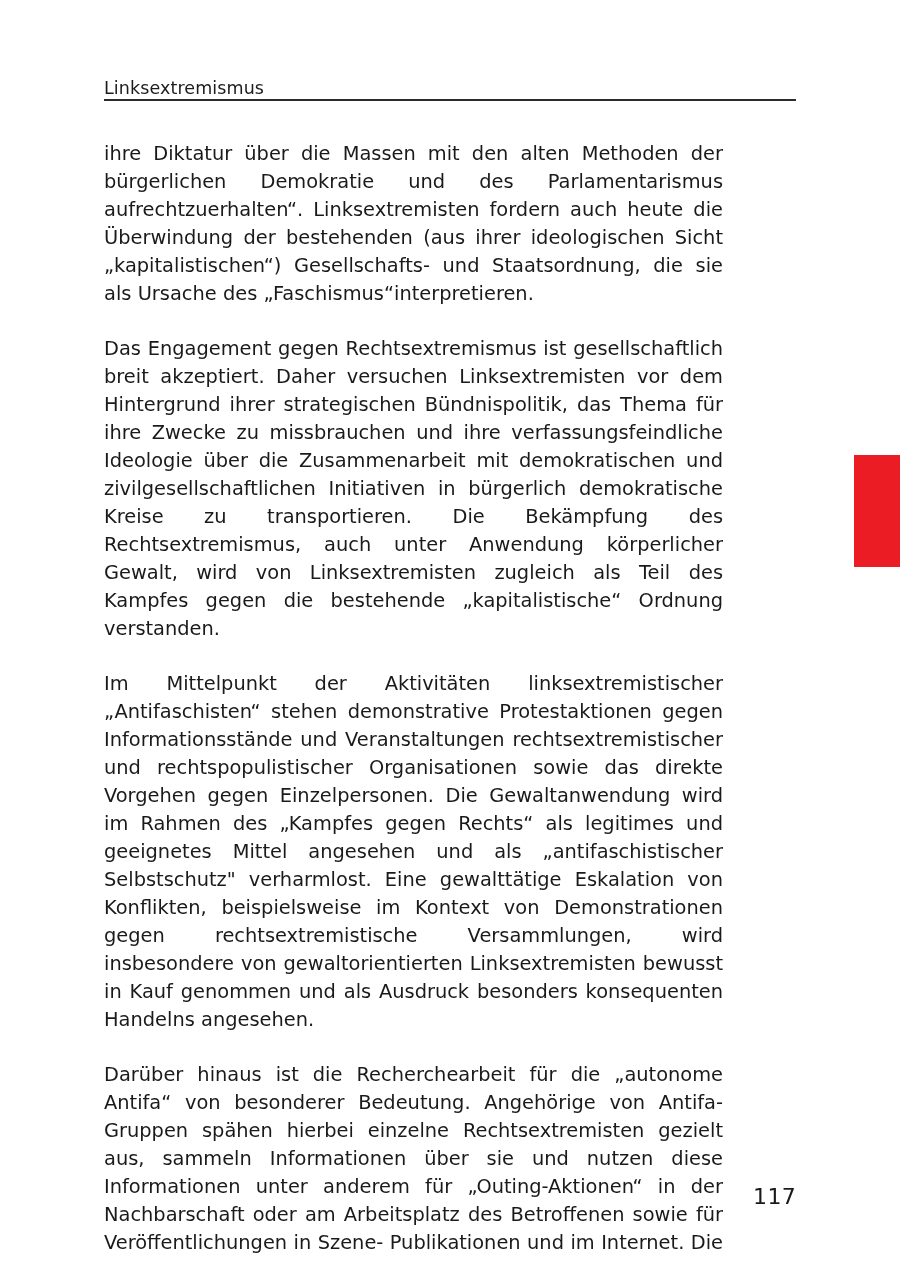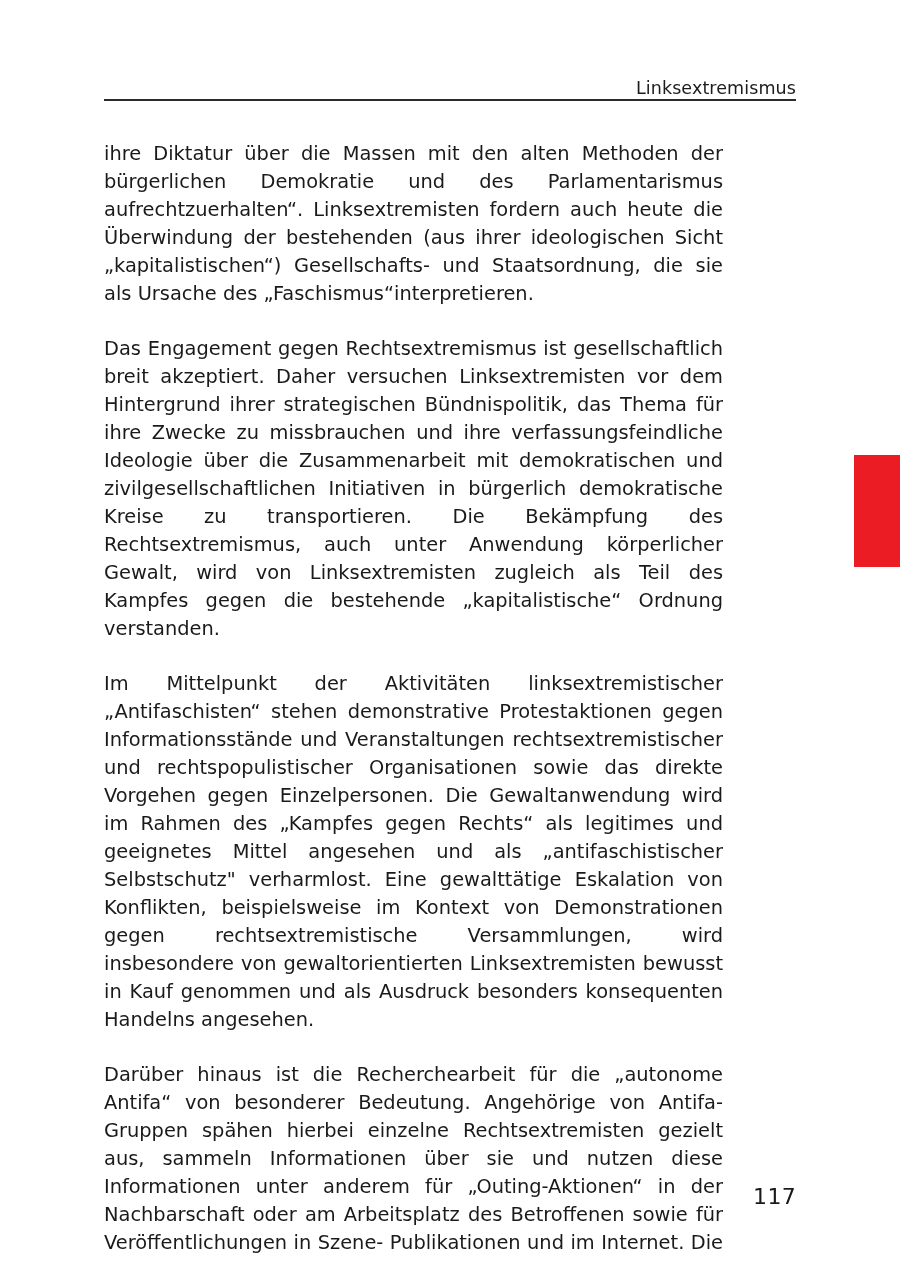--- a/index.html
+++ b/index.html
@@ -20,21 +20,20 @@
     box-sizing: border-box;
   }
 
   
   .running-head {
     position: absolute;
     left: 104px;
     top: 76px;
     width: 692px;
     height: 26px;
-    text-align: right;
     font-size: 17.5px;
     line-height: 24px;
     letter-spacing: 0.1px;
     color: #1c1c1c;
     white-space: nowrap;
   }
   .head-rule {
     position: absolute;
     left: 104px;
     top: 99px;

